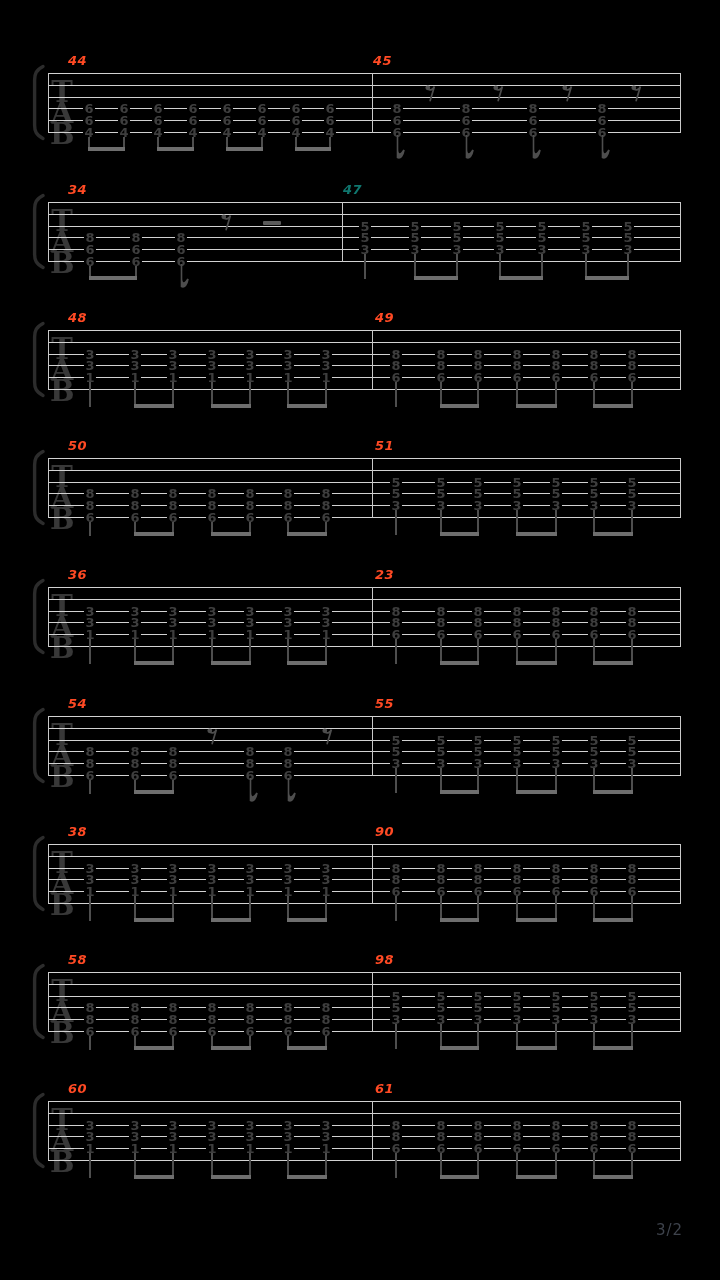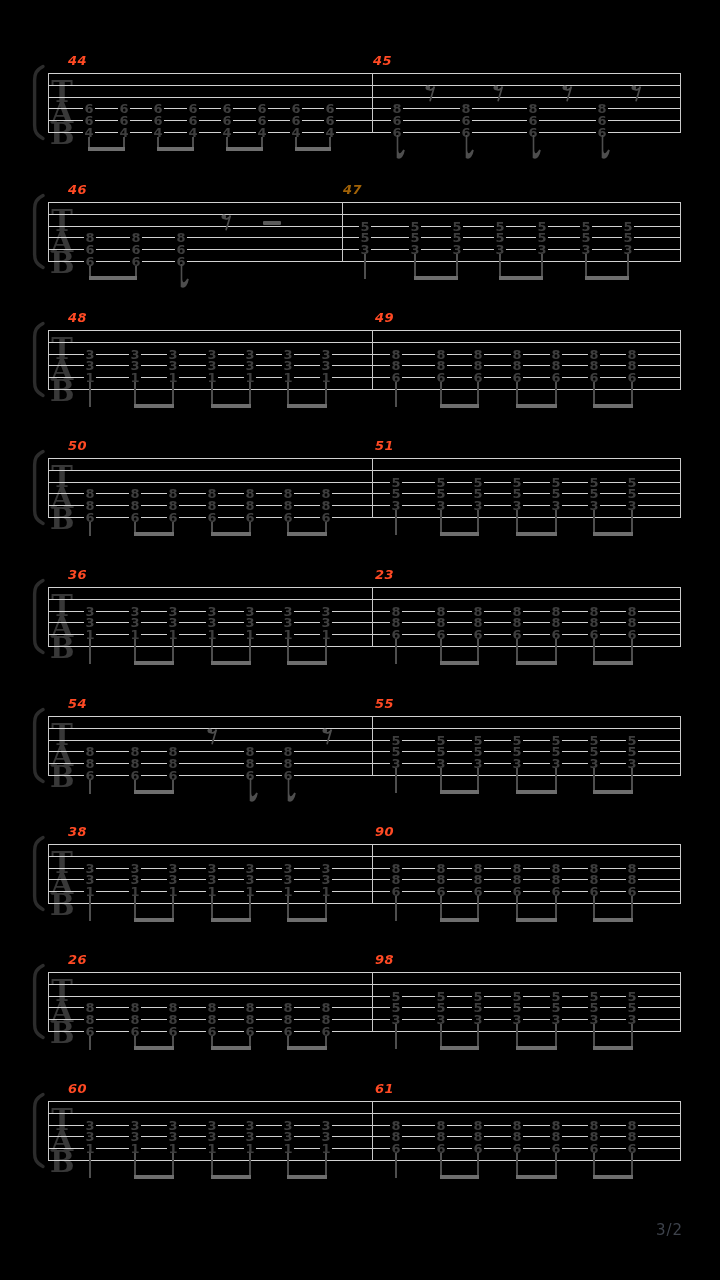--- a/index.html
+++ b/index.html
@@ -162,21 +162,21 @@
         <div class="staff-line" style="left: 48px; top: 202px; width: 632px; background: rgb(210, 210, 210);"></div>
         <div class="staff-line" style="left: 48px; top: 213.8px; width: 632px; background: rgb(210, 210, 210);"></div>
         <div class="staff-line" style="left: 48px; top: 225.6px; width: 632px; background: rgb(210, 210, 210);"></div>
         <div class="staff-line" style="left: 48px; top: 237.4px; width: 632px; background: rgb(210, 210, 210);"></div>
         <div class="staff-line" style="left: 48px; top: 249.2px; width: 632px; background: rgb(210, 210, 210);"></div>
         <div class="staff-line" style="left: 48px; top: 261px; width: 632px; background: rgb(210, 210, 210);"></div>
         <div class="barline" style="left: 48px; top: 202px; height: 60px; background: rgb(201, 201, 201);"></div>
         <div class="barline" style="left: 342px; top: 202px; height: 60px; background: rgb(201, 201, 201);"></div>
         <div class="barline" style="left: 680px; top: 202px; height: 60px; background: rgb(201, 201, 201);"></div>
         <div class="measure" style="left: 48px; top: 178px; width: 294px; height: 112px;">
-          <div class="measure-number" style="left: 20px; top: 4px; color: rgb(255, 74, 36);">46</div>
+          <div class="measure-number" style="left: 20px; top: 4px; color: rgb(255, 74, 36);">34</div>
           <div style="position: absolute; left: 0px; top: 0px;">
             <div class="fret" style="left: 42px; top: 59.4px; color: rgb(62, 62, 62);">8</div>
             <div class="fret" style="left: 42px; top: 71.2px; color: rgb(62, 62, 62);">6</div>
             <div class="fret" style="left: 42px; top: 83px; color: rgb(62, 62, 62);">6</div>
             <div class="stem" style="left: 41px; top: 88px; height: 13.5px; background: rgb(78, 78, 78);"></div>
           </div>
           <div style="position: absolute; left: 0px; top: 0px;">
             <div class="fret" style="left: 88px; top: 59.4px; color: rgb(62, 62, 62);">8</div>
             <div class="fret" style="left: 88px; top: 71.2px; color: rgb(62, 62, 62);">6</div>
             <div class="fret" style="left: 88px; top: 83px; color: rgb(62, 62, 62);">6</div>
@@ -191,21 +191,21 @@
             </svg>
           </div>
           <div class="beam" style="left: 41px; top: 98px; width: 48px; background: rgb(110, 110, 110);"></div>
           <svg width="11" height="18" style="position: absolute; left: 173px; top: 35px; overflow: visible;">
             <circle cx="2.8" cy="3.8" r="2.4" fill="#4d4d4d"></circle>
             <path d="M2.8,4.8 C5.2,6.8 8.2,5.6 9.4,2.6 L5.2,16.6" stroke="#4d4d4d" stroke-width="1.7" fill="none" stroke-linecap="round"></path>
           </svg>
           <div class="qrest" style="left: 215px; top: 43px; width: 18px; background: rgb(90, 90, 90);"></div>
         </div>
         <div class="measure" style="left: 342px; top: 178px; width: 338px; height: 112px;">
-          <div class="measure-number" style="left: 1px; top: 4px; color: #a16207;">47</div>
+          <div class="measure-number" style="left: 1px; top: 4px; color: #0f766e;">47</div>
           <div style="position: absolute; left: 0px; top: 0px;">
             <div class="fret" style="left: 23px; top: 47.6px; color: rgb(62, 62, 62);">5</div>
             <div class="fret" style="left: 23px; top: 59.4px; color: rgb(62, 62, 62);">5</div>
             <div class="fret" style="left: 23px; top: 71.2px; color: rgb(62, 62, 62);">3</div>
             <div class="stem" style="left: 22px; top: 76.2px; height: 25.3px; background: rgb(78, 78, 78);"></div>
           </div>
           <div style="position: absolute; left: 0px; top: 0px;">
             <div class="fret" style="left: 73px; top: 47.6px; color: rgb(62, 62, 62);">5</div>
             <div class="fret" style="left: 73px; top: 59.4px; color: rgb(62, 62, 62);">5</div>
             <div class="fret" style="left: 73px; top: 71.2px; color: rgb(62, 62, 62);">3</div>
@@ -831,21 +831,21 @@
         <div class="staff-line" style="left: 48px; top: 972px; width: 632px; background: rgb(210, 210, 210);"></div>
         <div class="staff-line" style="left: 48px; top: 983.8px; width: 632px; background: rgb(210, 210, 210);"></div>
         <div class="staff-line" style="left: 48px; top: 995.6px; width: 632px; background: rgb(210, 210, 210);"></div>
         <div class="staff-line" style="left: 48px; top: 1007.4px; width: 632px; background: rgb(210, 210, 210);"></div>
         <div class="staff-line" style="left: 48px; top: 1019.2px; width: 632px; background: rgb(210, 210, 210);"></div>
         <div class="staff-line" style="left: 48px; top: 1031px; width: 632px; background: rgb(210, 210, 210);"></div>
         <div class="barline" style="left: 48px; top: 972px; height: 60px; background: rgb(201, 201, 201);"></div>
         <div class="barline" style="left: 372px; top: 972px; height: 60px; background: rgb(201, 201, 201);"></div>
         <div class="barline" style="left: 680px; top: 972px; height: 60px; background: rgb(201, 201, 201);"></div>
         <div class="measure" style="left: 48px; top: 948px; width: 324px; height: 112px;">
-          <div class="measure-number" style="left: 20px; top: 4px; color: rgb(255, 74, 36);">26</div>
+          <div class="measure-number" style="left: 20px; top: 4px; color: rgb(255, 74, 36);">58</div>
           <div style="position: absolute; left: 0px; top: 0px;">
             <div class="fret" style="left: 42px; top: 59.4px; color: rgb(62, 62, 62);">8</div>
             <div class="fret" style="left: 42px; top: 71.2px; color: rgb(62, 62, 62);">8</div>
             <div class="fret" style="left: 42px; top: 83px; color: rgb(62, 62, 62);">6</div>
             <div class="stem" style="left: 41px; top: 88px; height: 13.5px; background: rgb(78, 78, 78);"></div>
           </div>
           <div style="position: absolute; left: 0px; top: 0px;">
             <div class="fret" style="left: 87px; top: 59.4px; color: rgb(62, 62, 62);">8</div>
             <div class="fret" style="left: 87px; top: 71.2px; color: rgb(62, 62, 62);">8</div>
             <div class="fret" style="left: 87px; top: 83px; color: rgb(62, 62, 62);">6</div>

